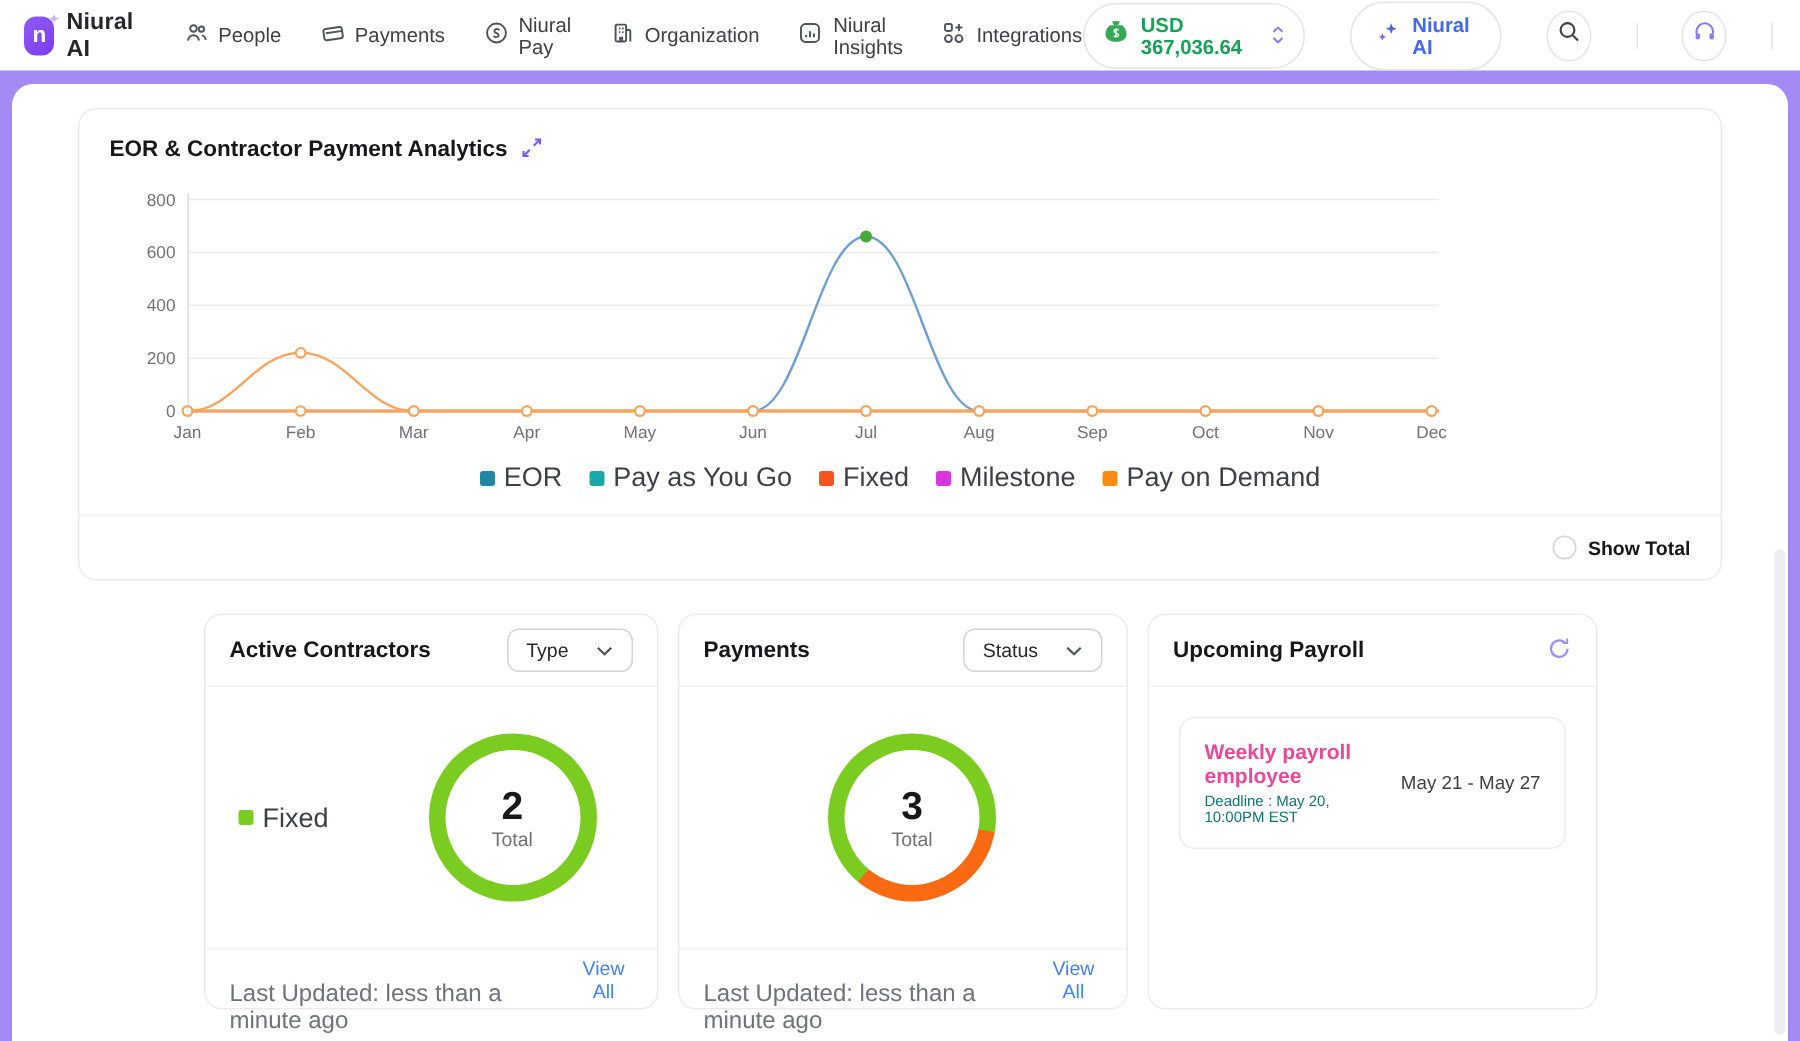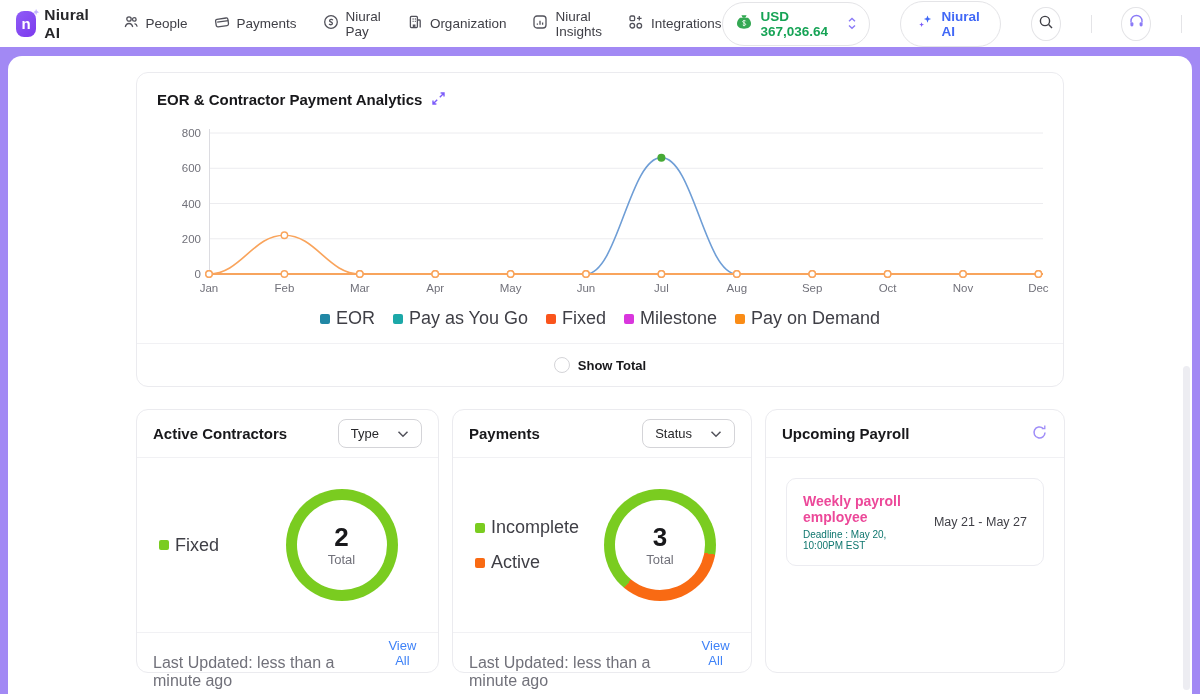--- a/index.html
+++ b/index.html
@@ -24,34 +24,34 @@
   .vdiv2 { width:1px; height:18px; background:#E4E4E7; }
   .avatar { width:34px; height:34px; border-radius:50%; background:#0ea5e9; display:flex; align-items:center; justify-content:center; font-size:13px; font-weight:700; color:#18181B; cursor:pointer; }
 
   
   .main-panel { margin:9px 8px 0; background:#fff; border-radius:14px 14px 0 0; height:638px; position:relative; overflow:hidden; }
   .scroll-thumb { position:absolute; right:2px; top:310px; bottom:4px; width:7px; border-radius:4px; background:#EDEDF2; }
 
   .card { background:#fff; border:1px solid #EBEBEF; border-radius:12px; }
 
   
-  .analytics { width:928px; margin:16px auto 0; padding-bottom:0; }
+  .analytics { width:1096px; margin:16px auto 0; padding-bottom:0; }
   .an-head { display:flex; align-items:center; padding:18px 20px 6px; }
   .an-title { font-size:15px; font-weight:700; color:#18181B; }
   .expand-btn { margin-left:10px; background:none; border:none; cursor:pointer; display:flex; }
   .an-controls { margin-left:auto; display:flex; align-items:center; gap:18px; }
   .generate { display:flex; align-items:center; gap:7px; font-size:14px; font-weight:500; color:#A5A1F0; background:none; border:none; cursor:pointer; }
   .select-pill { display:flex; align-items:center; gap:16px; border:1px solid #D4D4D8; border-radius:8px; padding:7px 12px; font-size:13.5px; font-weight:500; color:#27272A; background:#fff; cursor:pointer; }
   .dl-btn { background:none; border:none; cursor:pointer; display:flex; }
   #chart-svg { display:block; width:928px; height:178px; margin-top:10px; }
   #chart-svg text { font-family:"Liberation Sans", sans-serif; font-size:11.5px; fill:#71717A; }
   .legend-row { display:flex; justify-content:center; gap:18px; margin-top:6px; }
   .legend-item { display:flex; align-items:center; gap:6px; font-size:18px; font-weight:500; color:#3F3F46; }
   .swatch { width:10px; height:10px; border-radius:2px; flex:0 0 auto; }
-  .show-total-row { margin-top:14px; border-top:1px solid #F1F1F4; padding:13px 20px; display:flex; justify-content:center; align-items:center; gap:8px; }
+  .show-total-row { margin-top:14px; border-top:1px solid #F1F1F4; padding:13px 20px; display:flex; justify-content:flex-end; align-items:center; gap:8px; }
   .chk-circle { width:16px; height:16px; border-radius:50%; border:1.5px solid #D4D4D8; background:#fff; cursor:pointer; }
   .show-total-label { font-size:13px; font-weight:600; color:#18181B; }
 
   
   .cards-row { width:928px; margin:22px auto 0; display:grid; grid-template-columns:303px 300px 300px; gap:13px; }
   .sm-card { height:264px; display:flex; flex-direction:column; }
   .sm-head { height:48px; display:flex; align-items:center; justify-content:space-between; padding:0 16px; border-bottom:1px solid #F1F1F4; }
   .sm-title { font-size:15px; font-weight:700; color:#18181B; }
   .filter-pill { display:flex; align-items:center; gap:18px; border:1px solid #D4D4D8; border-radius:8px; padding:6px 12px; font-size:13px; font-weight:500; color:#27272A; background:#fff; cursor:pointer; }
   .sm-body { flex:1; display:flex; align-items:center; padding:0 10px 0 22px; }
@@ -315,30 +315,20 @@
       <div class="sm-head">
         <span class="sm-title">Payments</span>
         <div class="filter-pill">
           <span>Status</span>
           <span><svg width="12" height="8" viewBox="0 0 12 8" fill="none" stroke="#52525B" stroke-width="1.5">
                 <path d="M1.5 1.8 6 6.2l4.5-4.4"></path>
               </svg></span>
         </div>
       </div>
       <div class="sm-body">
-        <div class="legend-col">
-          <div class="legend-item">
-              <span class="swatch" style="background: rgb(122, 204, 32);"></span>
-              <span>Incomplete</span>
-            </div>
-          <div class="legend-item">
-              <span class="swatch" style="background: rgb(249, 106, 19);"></span>
-              <span>Active</span>
-            </div>
-        </div>
         <div class="donut-wrap">
           <div class="donut" style="background: conic-gradient(from 100deg, rgb(249, 106, 19) 0deg, rgb(249, 106, 19) 120deg, rgb(122, 204, 32) 120deg, rgb(122, 204, 32) 360deg);">
             <div class="donut-hole">
               <span class="donut-total">3</span>
               <span class="donut-sub">Total</span>
             </div>
           </div>
         </div>
       </div>
       <div class="sm-foot">

